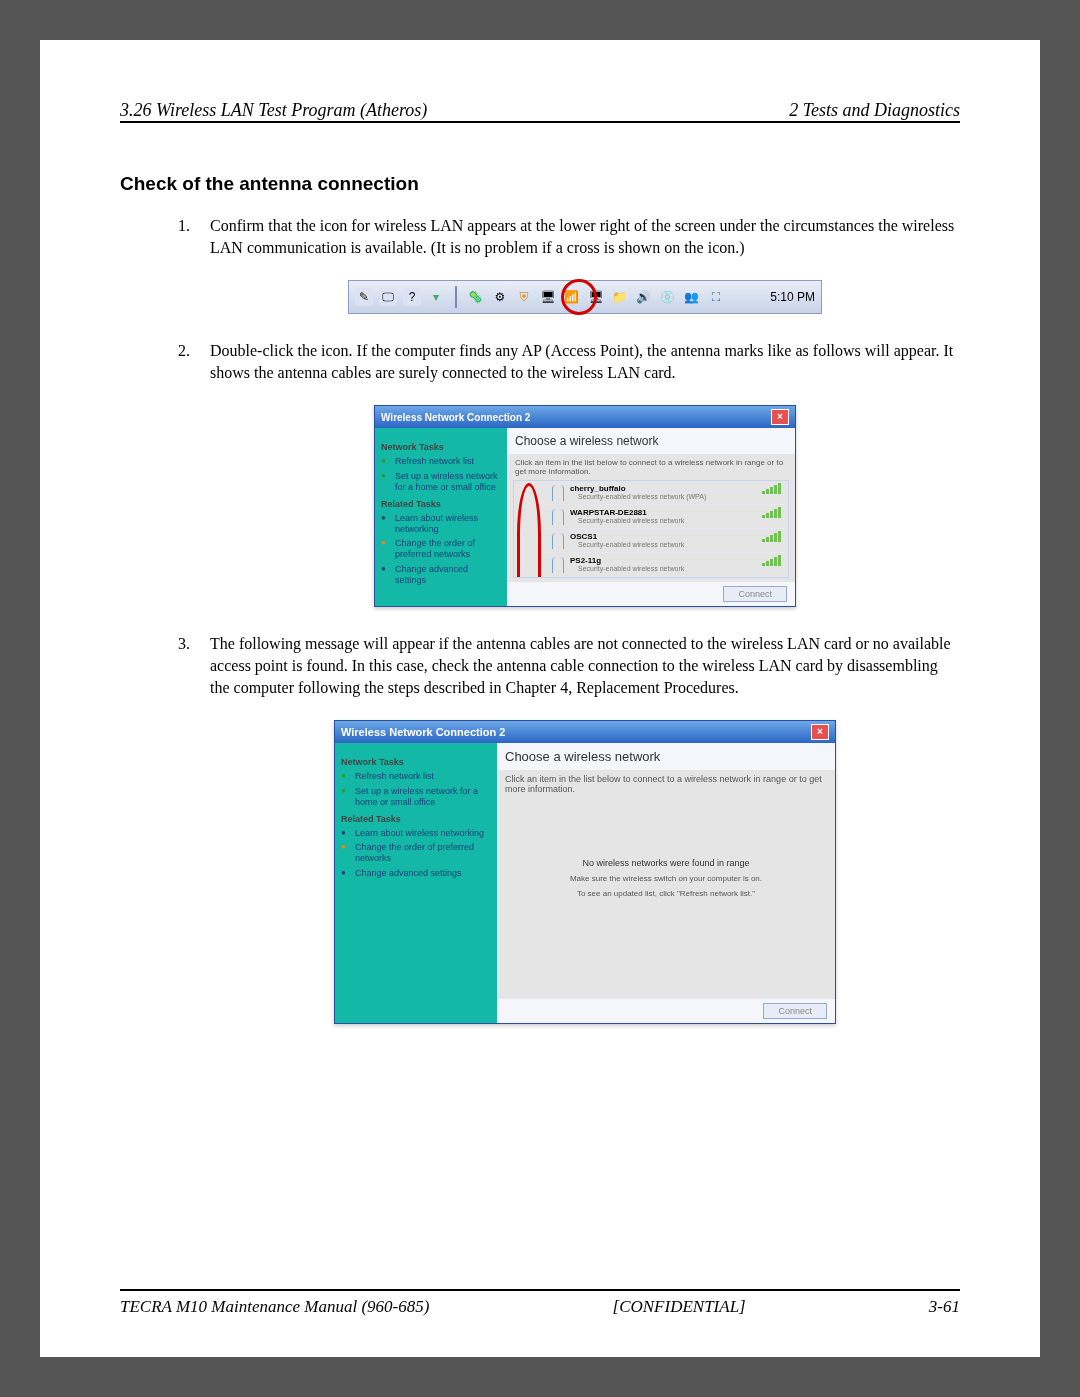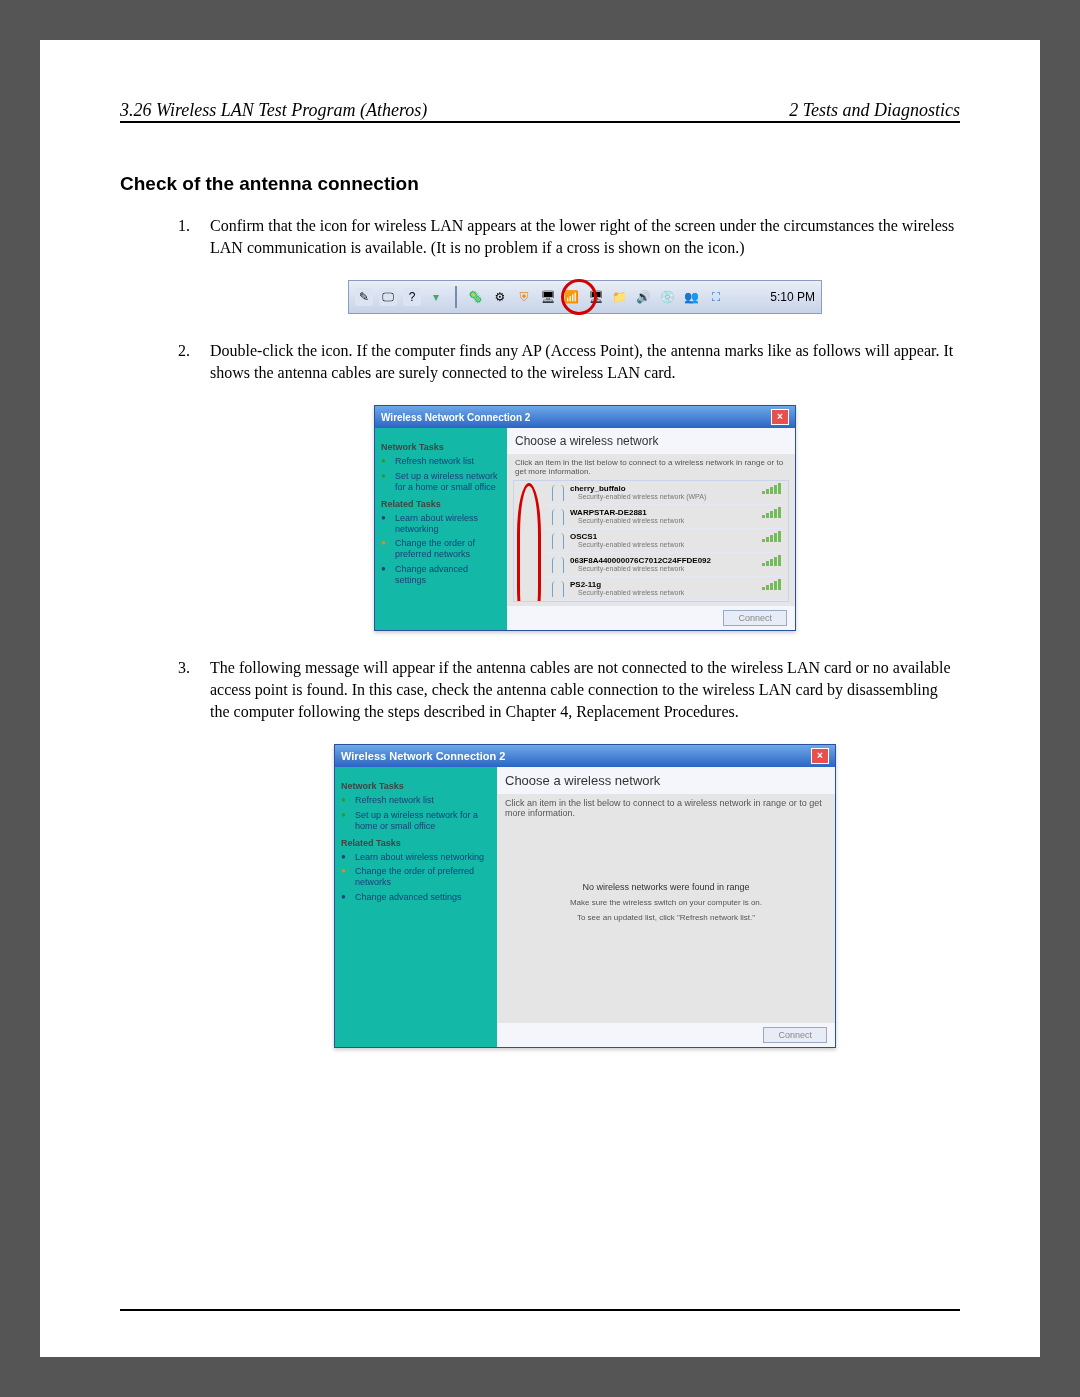--- a/index.html
+++ b/index.html
@@ -330,34 +330,20 @@
                     <span style="height: 5px;"></span>
                     <span style="height: 7px;"></span>
                     <span style="height: 9px;"></span>
                     <span style="height: 11px;"></span>
                   </div>
                 </div>
                 <div class="net">
                   <div class="antenna"></div>
                   <div class="net-info">
                     <div class="net-name">OSCS1</div>
-                    <div class="net-sub">Security-enabled wireless network</div>
-                  </div>
-                  <div class="bars">
-                    <span style="height: 3px;"></span>
-                    <span style="height: 5px;"></span>
-                    <span style="height: 7px;"></span>
-                    <span style="height: 9px;"></span>
-                    <span style="height: 11px;"></span>
-                  </div>
-                </div>
-                <div class="net">
-                  <div class="antenna"></div>
-                  <div class="net-info">
-                    <div class="net-name">063F8A440000076C7012C24FFDE092</div>
                     <div class="net-sub">Security-enabled wireless network</div>
                   </div>
                   <div class="bars">
                     <span style="height: 3px;"></span>
                     <span style="height: 5px;"></span>
                     <span style="height: 7px;"></span>
                     <span style="height: 9px;"></span>
                     <span style="height: 11px;"></span>
                   </div>
                 </div>
@@ -415,15 +401,20 @@
             </div>
           </div>
         </div>
       </div>
     </div>
 
   </div>
 
   <div class="footer">
     <div class="footer-rule"></div>
+    <div class="footer-row">
+      <span>TECRA M10 Maintenance Manual (960-685)</span>
+      <span>[CONFIDENTIAL]</span>
+      <span>3-61</span>
+    </div>
   </div>
 
 </div>
 
 </body></html>

